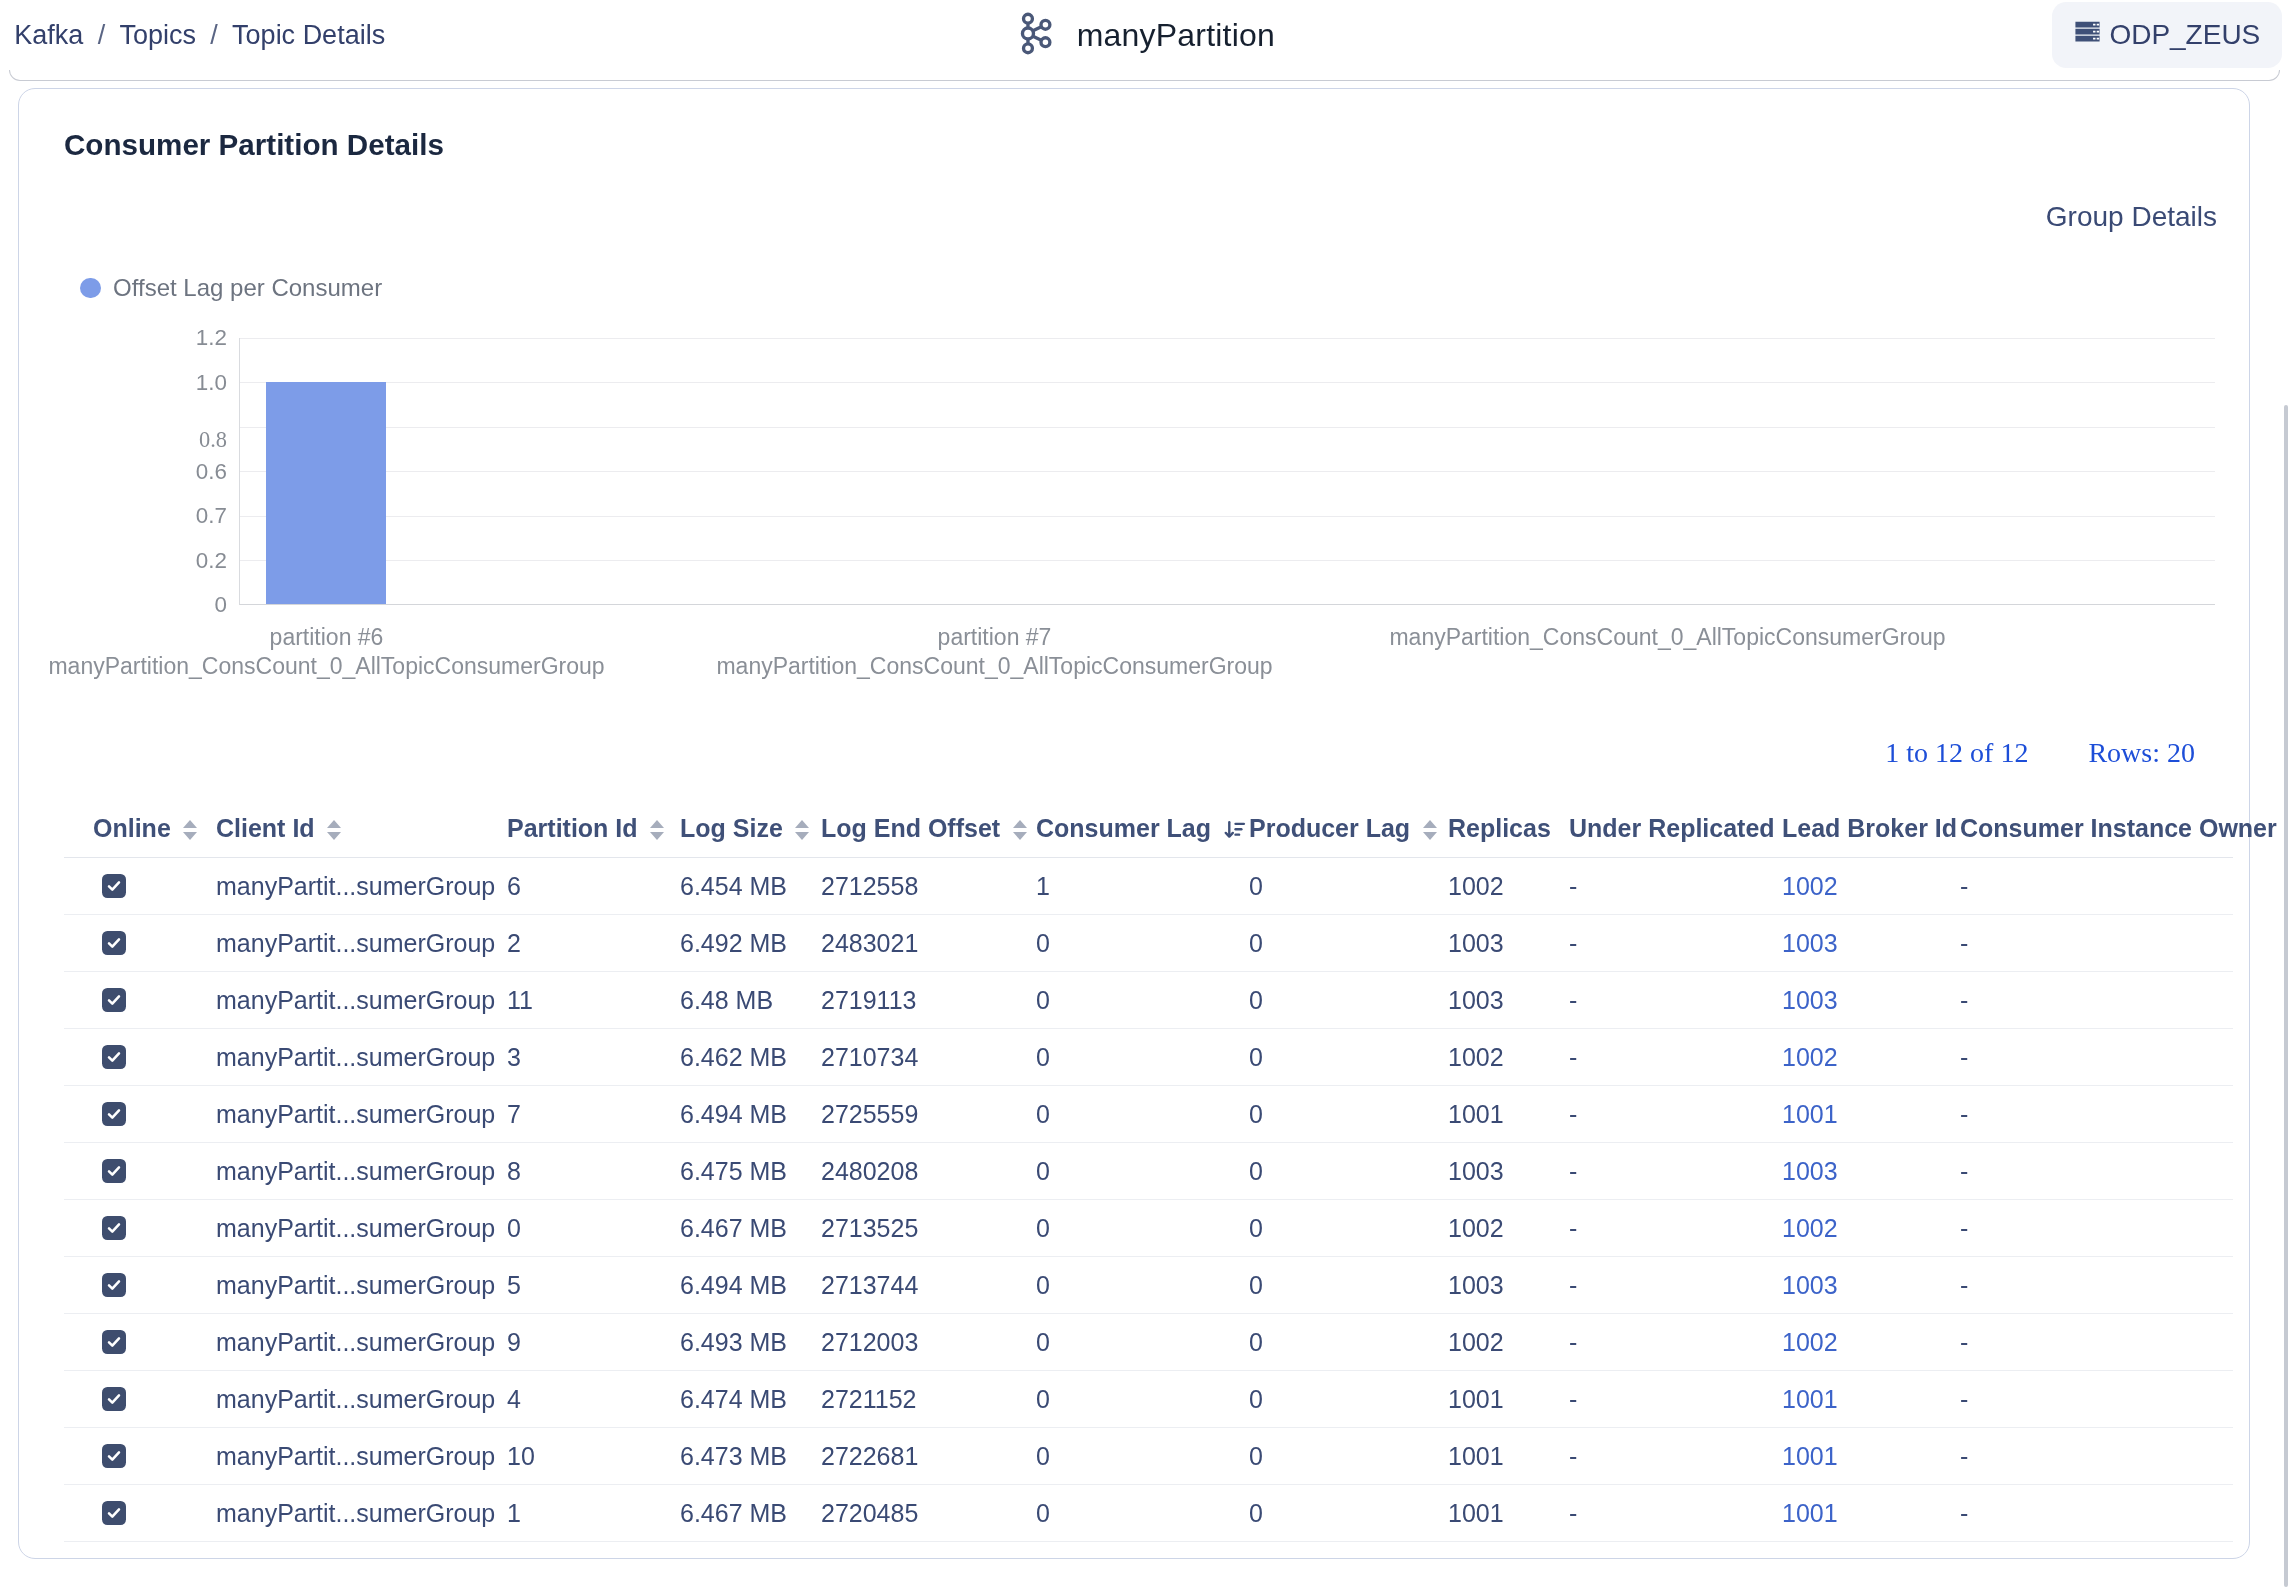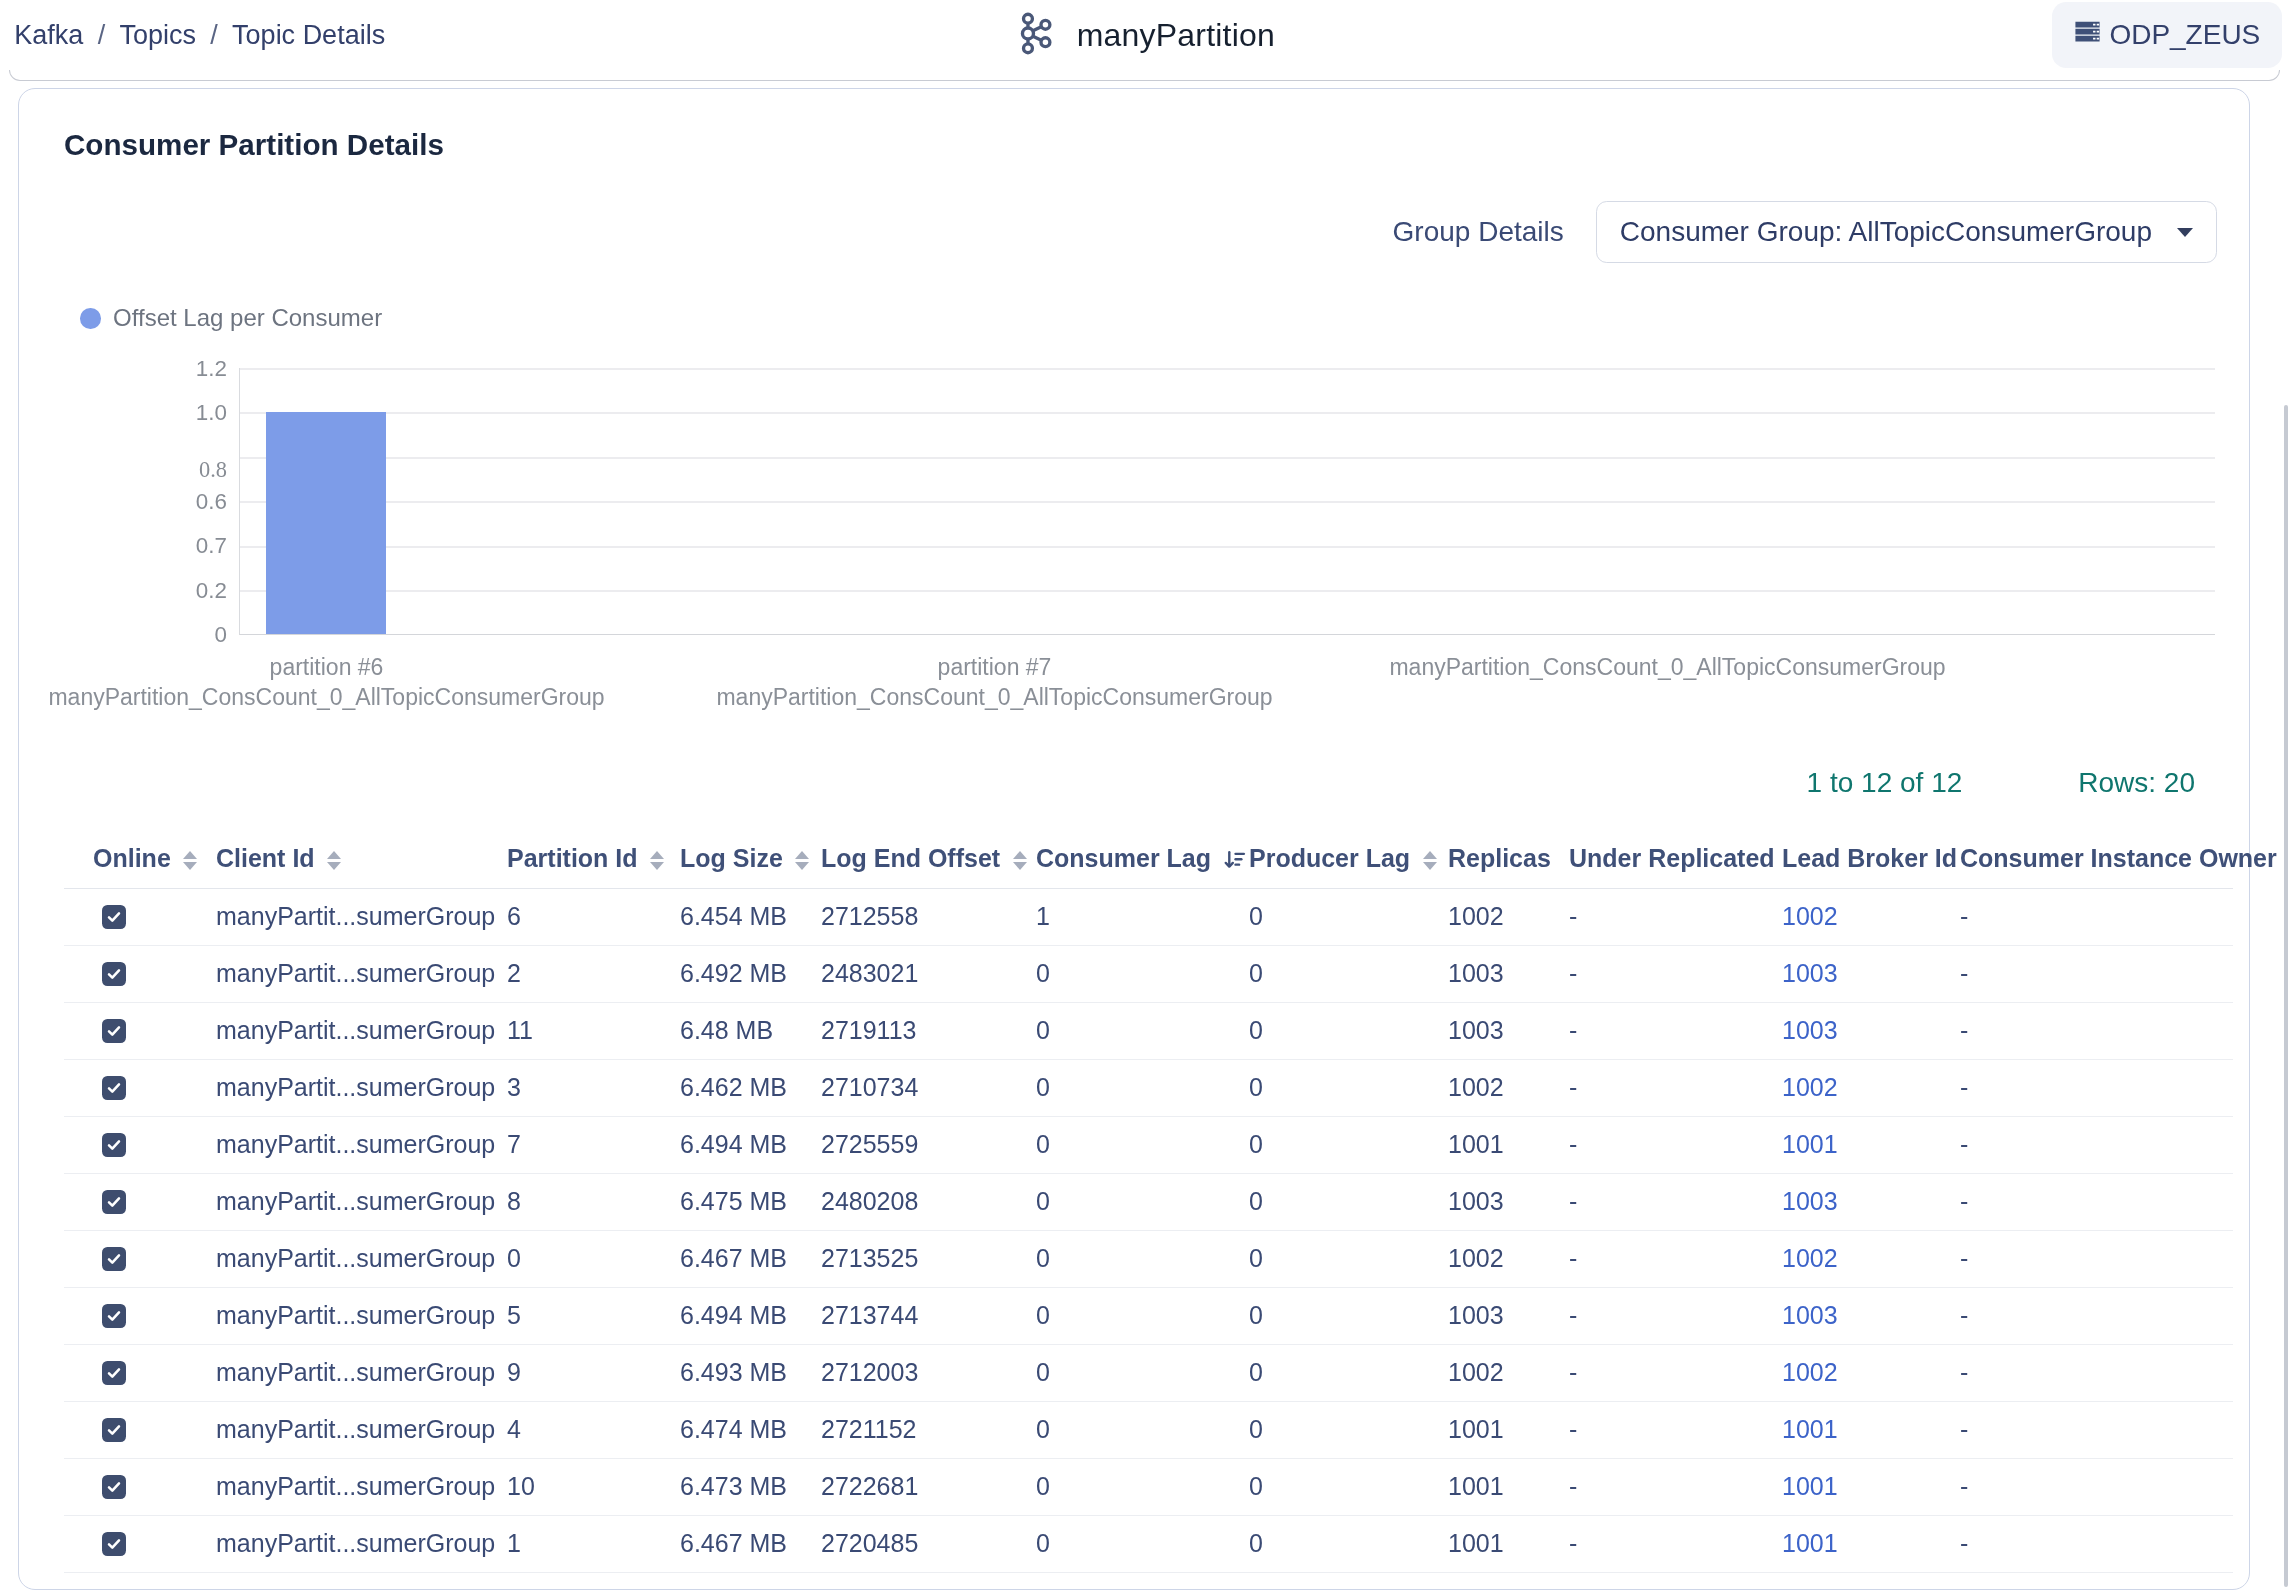--- a/index.html
+++ b/index.html
@@ -47,22 +47,22 @@
   .plot { position:absolute; left:204px; right:18px; top:10.7px; height:267px;
     border-left:1.8px solid #d9dbdf; border-bottom:1.8px solid #d4d6da; }
   .gridline { position:absolute; left:0; right:0; height:1.8px; background:#ececef; }
   .ytick { position:absolute; left:0; width:192px; text-align:right;
     font-size:22.4px; color:#878c94; }
   .bar { position:absolute; bottom:0; }
   .cat { position:absolute; text-align:center; font-size:23px; color:#8a8f97;
     line-height:29.6px; }
 
   
-  .pagination { display:flex; justify-content:flex-end; gap:116px;
-    padding-right:38px; margin-top:41px; font-size:28px; color:#0f766e; }
+  .pagination { display:flex; justify-content:flex-end; gap:60px;
+    padding-right:38px; margin-top:41px; font-size:28px; color:#1d4ed8;font-family:Liberation Serif, serif; }
 
   
   table.grid { margin:30px 0 0 29px; width:calc(100% - 29px);
     border-collapse:collapse; table-layout:fixed; }
   table.grid th { text-align:left; font-size:25px; color:#3f5078; font-weight:bold;
     height:59px; padding:0; border-bottom:1.8px solid #e3e6ec; white-space:nowrap; cursor:pointer; }
   table.grid th.nosort { cursor:default; }
   table.grid td { font-size:25px; color:#3a4a74; height:57px; padding:0;
     border-bottom:1.8px solid #eceef2; white-space:nowrap; overflow:hidden; }
   table.grid th:first-child, table.grid td:first-child { padding-left:29px; }
@@ -120,24 +120,20 @@
   </div>
 </div>
 
 <div class="prev-card-edge"></div>
 
 <div class="card">
   <div class="panel-title">Consumer Partition Details</div>
 
   <div class="group-row">
     <span class="group-label">Group Details</span>
-    <div class="group-dropdown">
-      <span>Consumer Group: AllTopicConsumerGroup</span>
-      <span class="caret"></span>
-    </div>
   </div>
 
   <div class="legend-row">
     <span class="legend-dot" style="background: rgb(125, 156, 232);"></span>
     <span class="legend-label">Offset Lag per Consumer</span>
   </div>
 
   <div class="chart">
     <div class="plot" id="plot">
         <div class="gridline" style="top: 0px;"></div>

